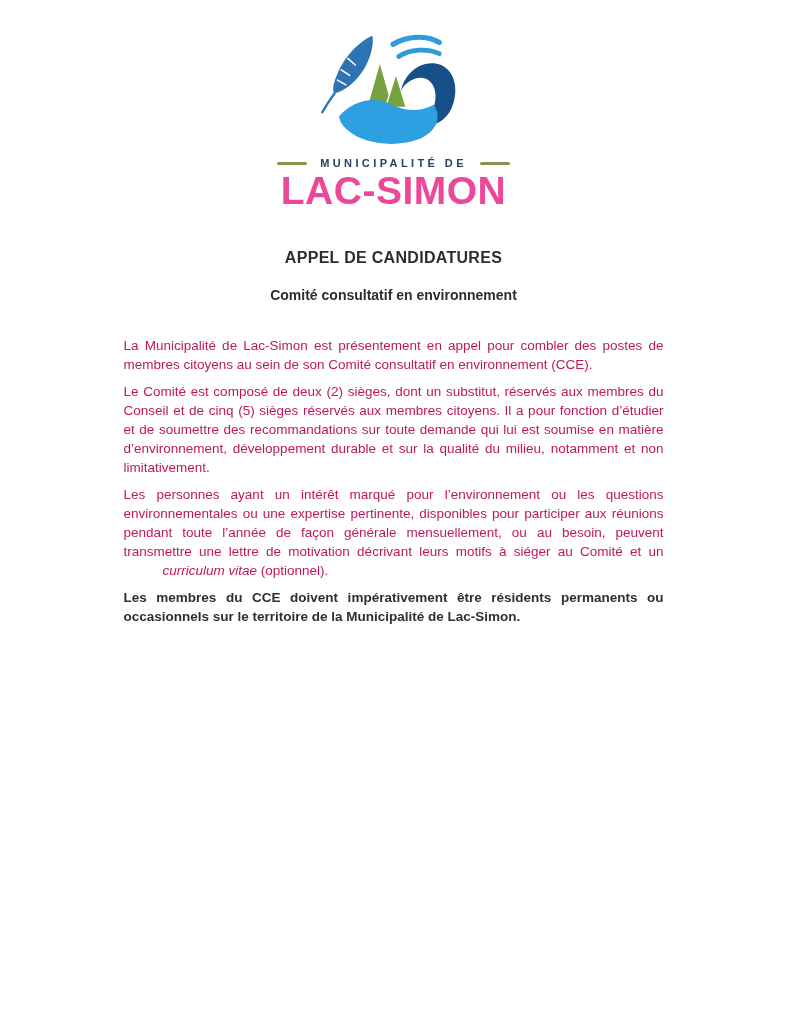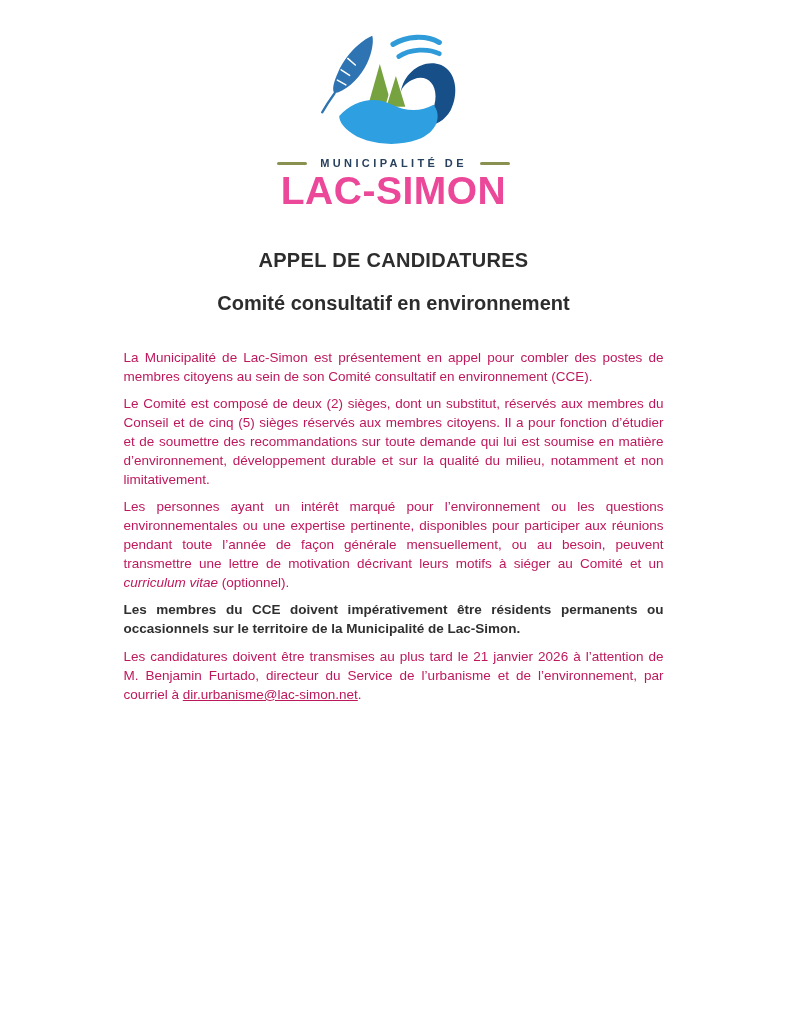--- a/index.html
+++ b/index.html
@@ -51,46 +51,46 @@
     font-size: 39px;
     font-weight: bold;
     letter-spacing: 0.5px;
     color: #ec4899;
     line-height: 1.1;
   }
   
   .doc-title {
     margin-top: 36px;
     text-align: center;
-    font-size: 20px;
+    font-size: 16px;
     font-weight: bold;
     color: #2d2d2d;
     letter-spacing: 0.3px;
   }
   .doc-subtitle {
     margin-top: 20px;
     text-align: center;
-    font-size: 20px;
+    font-size: 14px;
     font-weight: bold;
     color: #2d2d2d;
   }
   
   .content {
     width: 540px;
     margin: 34px auto 0;
   }
   .content p {
     margin: 0 0 9px 0;
     font-size: 13.5px;
     line-height: 18.8px;
     color: #be185d;
     text-align: justify;
   }
   .content p.bold { font-weight: bold; color: #2f2f2f; }
-  .italic { font-style: italic; }
+  .italic { font-style: italic; margin-left: 39px; }
   .underline { text-decoration: underline; }
 </style>
 </head>
 <body>
 
 <div class="page">
 
   <div class="logo-block">
     <div class="logo-graphic">
       <svg viewBox="0 0 170 125" xmlns="http://www.w3.org/2000/svg" aria-hidden="true">
@@ -119,16 +119,15 @@
   </div>
 
   <div class="doc-title">APPEL DE CANDIDATURES</div>
   <div class="doc-subtitle">Comité consultatif en environnement</div>
 
   <div class="content">
     <p><span>La Municipalité de Lac-Simon est présentement en appel pour combler des postes de membres citoyens au sein de son Comité consultatif en environnement (CCE).</span></p>
     <p><span>Le Comité est composé de deux (2) sièges, dont un substitut, réservés aux membres du Conseil et de cinq (5) sièges réservés aux membres citoyens. Il a pour fonction d’étudier et de soumettre des recommandations sur toute demande qui lui est soumise en matière d’environnement, développement durable et sur la qualité du milieu, notamment et non limitativement.</span></p>
     <p><span>Les personnes ayant un intérêt marqué pour l’environnement ou les questions environnementales ou une expertise pertinente, disponibles pour participer aux réunions pendant toute l’année de façon générale mensuellement, ou au besoin, peuvent transmettre une lettre de motivation décrivant leurs motifs à siéger au Comité et un </span><span class="italic">curriculum vitae</span><span> (optionnel).</span></p>
     <p class="bold"><span>Les membres du CCE doivent impérativement être résidents permanents ou occasionnels sur le territoire de la Municipalité de Lac-Simon.</span></p>
-    <p><span>Les candidatures doivent être transmises au plus tard le 21 janvier 2026 à l’attention de M. Benjamin Furtado, directeur du Service de l’urbanisme et de l’environnement, par courriel à </span><span class="underline">dir.urbanisme@lac-simon.net</span><span>.</span></p>
   </div>
 
 </div>
 
 </body></html>

